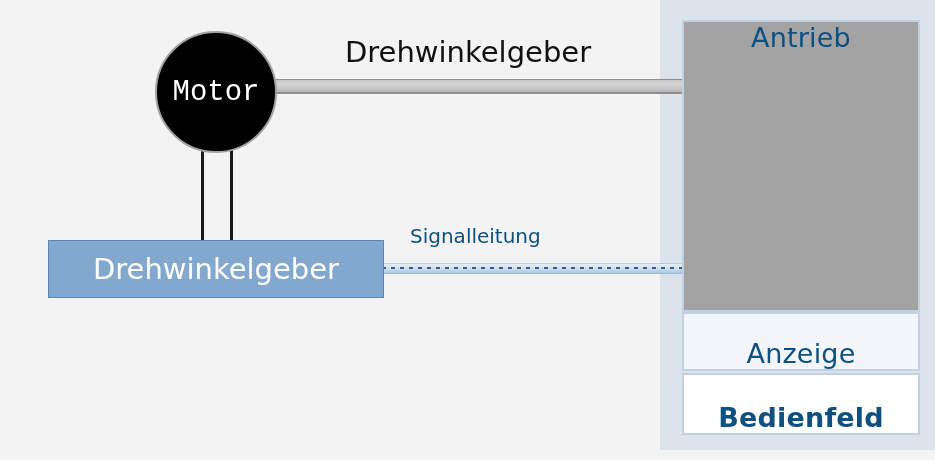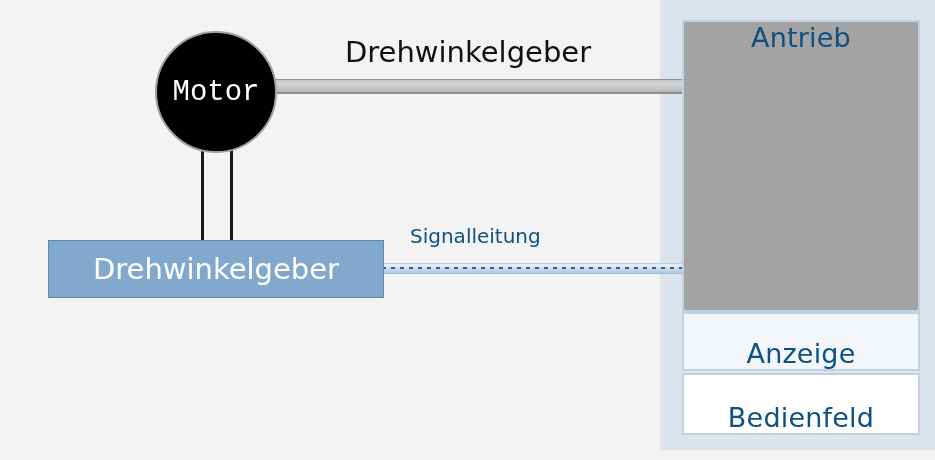--- a/index.html
+++ b/index.html
@@ -57,20 +57,21 @@
     width: 238px;
     height: 59px;
     background: #f2f5f9;
   }
   .box-bedienfeld {
     left: 682px;
     top: 373px;
     width: 238px;
     height: 62px;
     background: #ffffff;
+    font-weight: bold;
   }
 
   
   .motor {
     position: absolute;
     left: 155px;
     top: 31px;
     width: 122px;
     height: 122px;
     border-radius: 50%;

